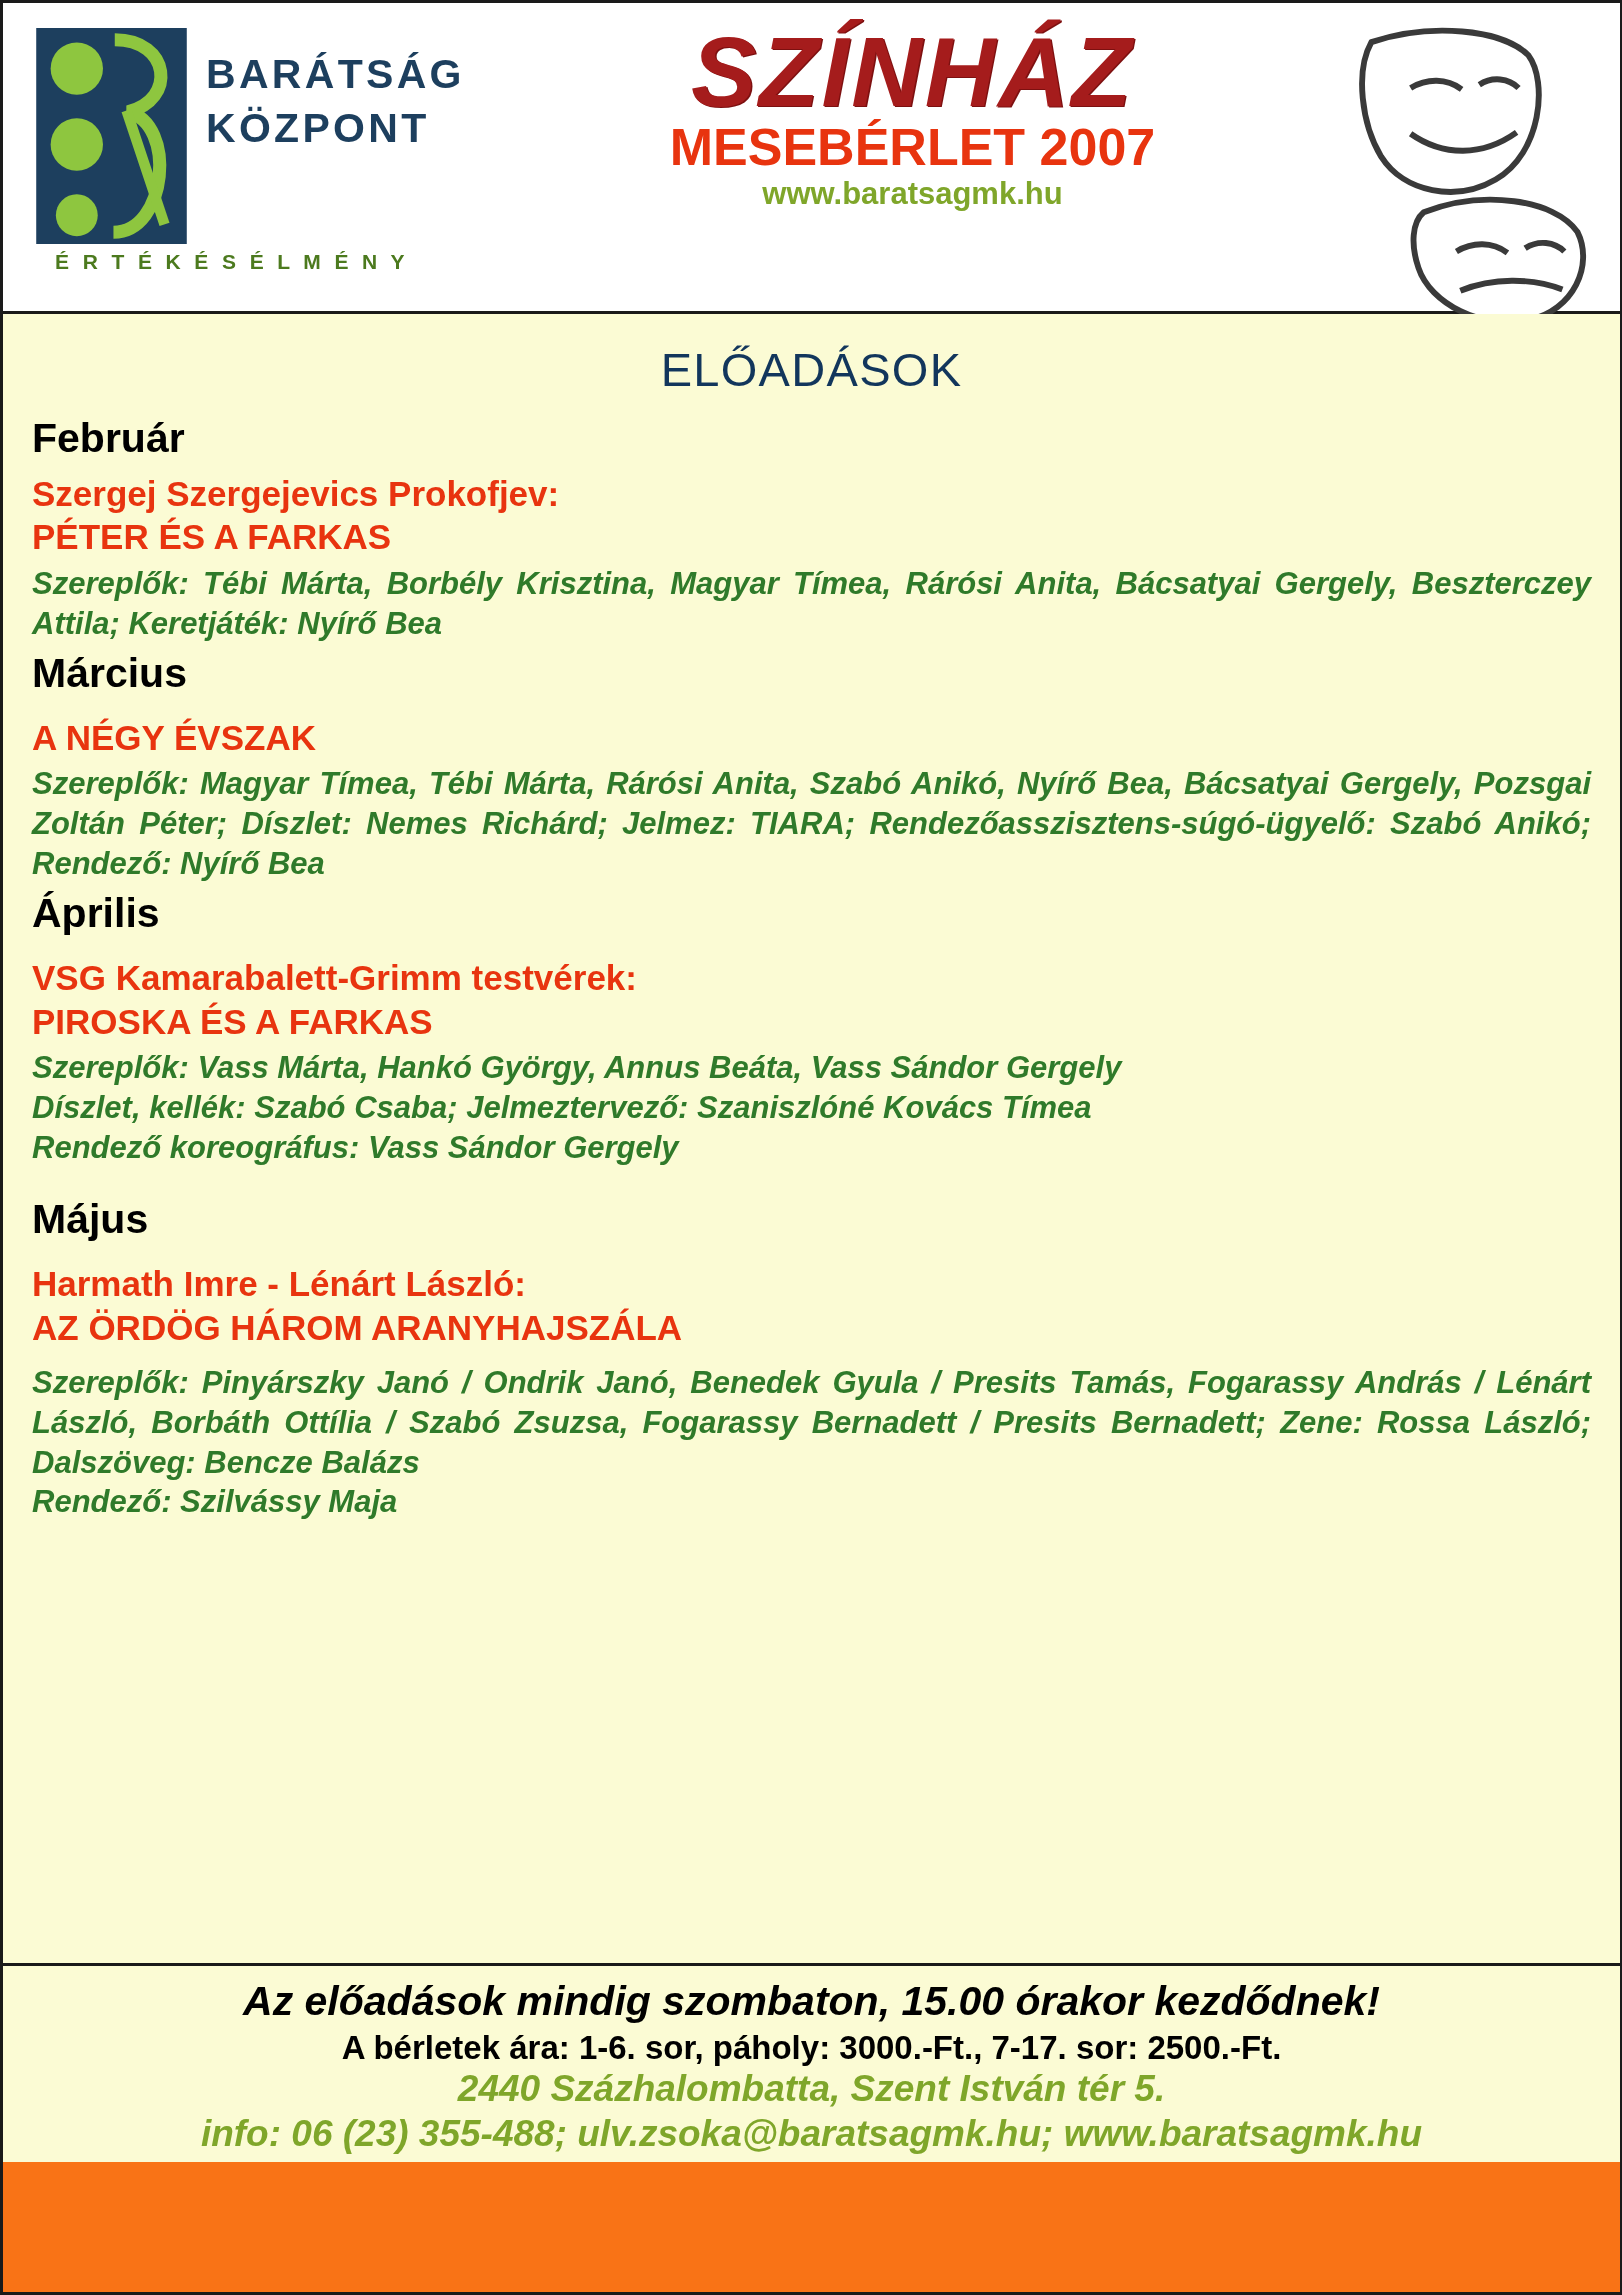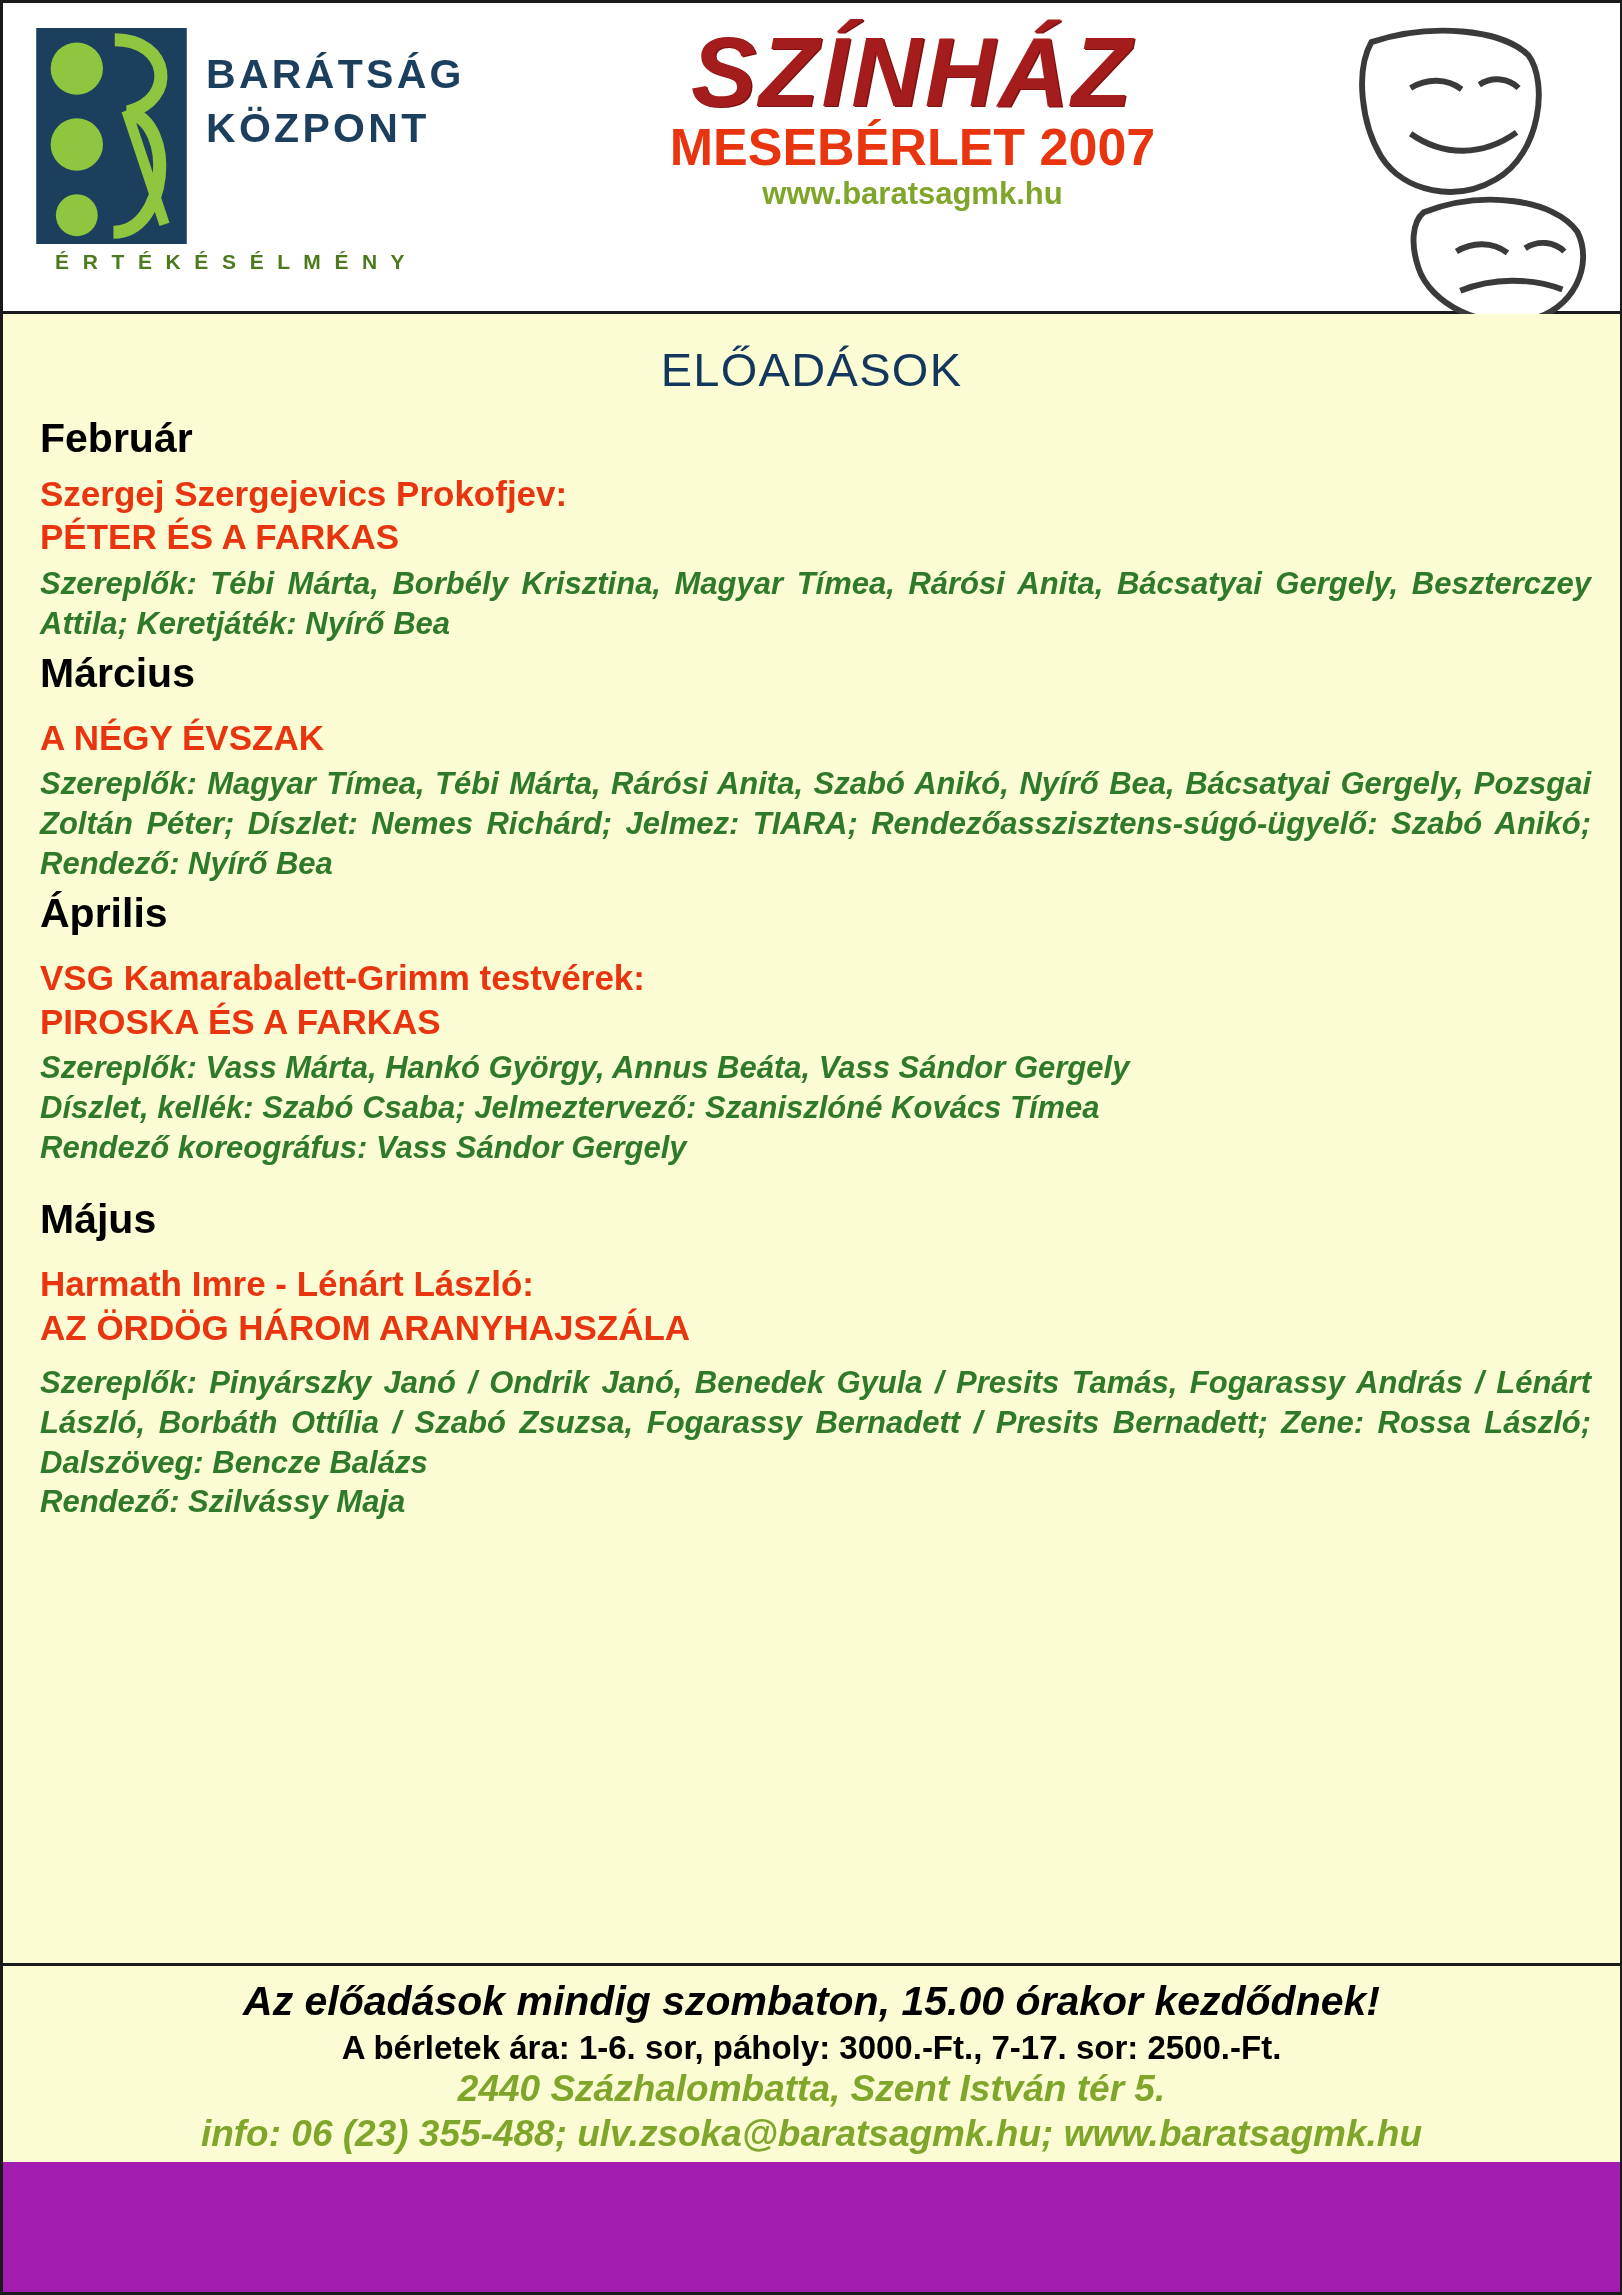--- a/index.html
+++ b/index.html
@@ -10,21 +10,21 @@
     width: 1623px;
     height: 2295px;
     background: #ffffff;
     font-family: "Liberation Sans", sans-serif;
     overflow: hidden;
   }
   .poster {
     position: relative;
     width: 1623px;
     height: 2295px;
-    background: #a21caf;
+    background: #f97316;
     box-sizing: border-box;
     border: 3.9px solid #1a1a1a;
   }
 
   
   .header {
     position: relative;
     height: 308px;
     background: #ffffff;
     border-bottom: 3.9px solid #1a1a1a;
@@ -112,21 +112,20 @@
   .content-title {
     text-align: center;
     color: #12365c;
     font-size: 47px;
     padding-top: 27.5px;
     letter-spacing: 1.3px;
   }
   .list {
     padding: 0 29px 0 29px;
     margin-top: 18.3px;
-    margin-left: 8px;
   }
   .month {
     color: #000000;
     font-weight: bold;
     font-size: 41px;
     margin: 6.5px 0 11.8px 0;
   }
   .author {
     color: #e8340f;
     font-weight: bold;

